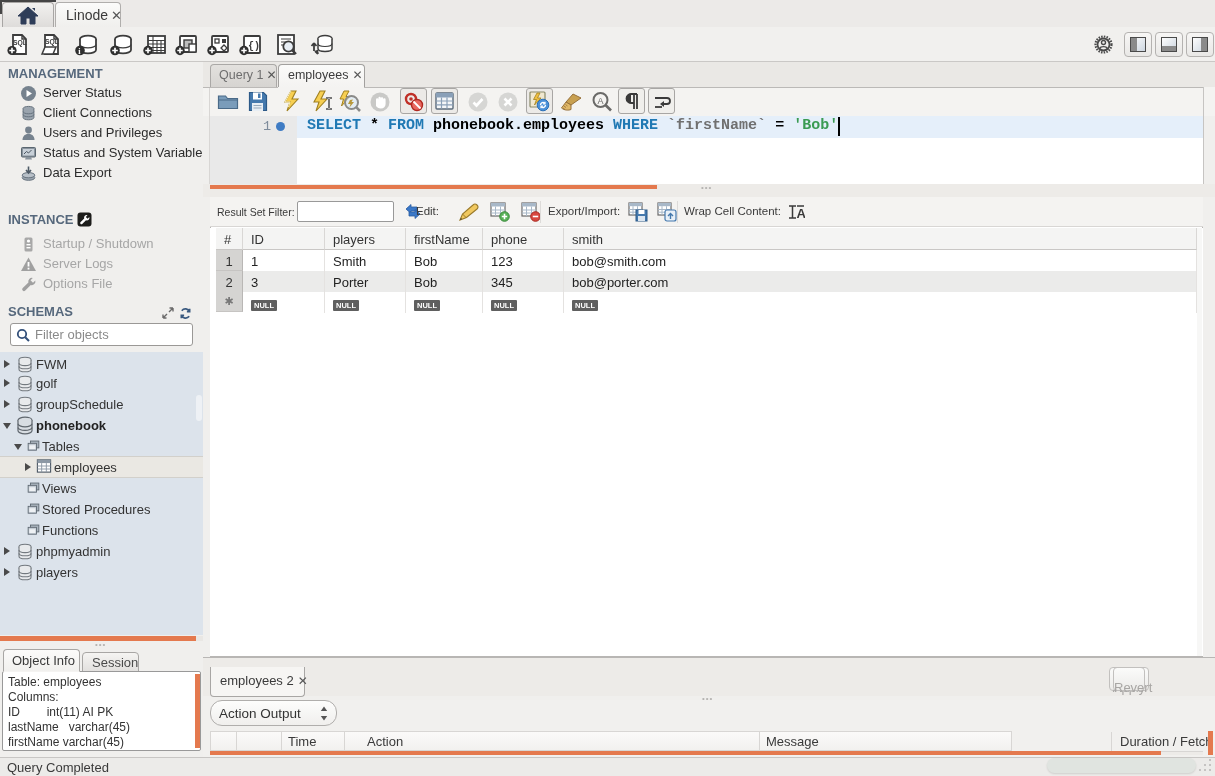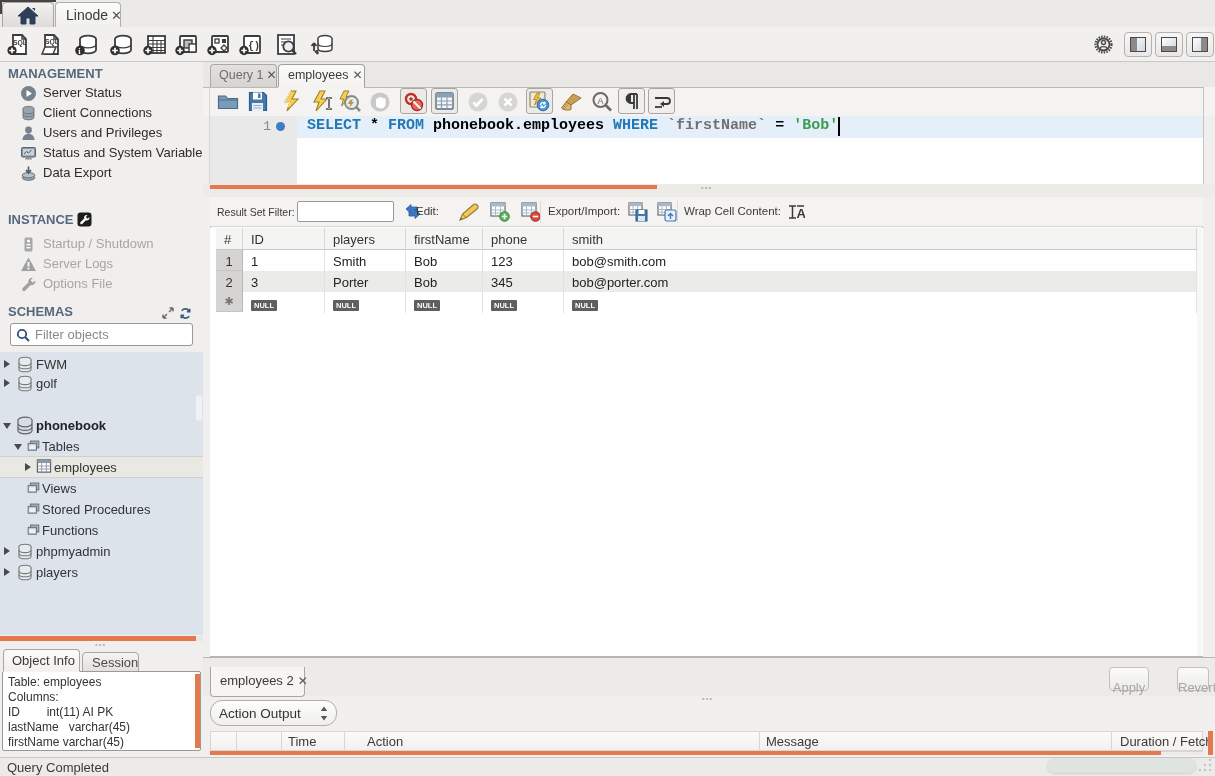--- a/index.html
+++ b/index.html
@@ -75,21 +75,21 @@
 .gh { position:absolute; top:0; height:22px; background:#f4f4f3; border-right:1px solid #d9d7d5; border-bottom:1px solid #c9c7c5; font-size:13px; color:#333; padding:4px 0 0 8px; }
 .gc { position:absolute; height:21px; font-size:13px; color:#222; padding:4px 0 0 8px; border-right:1px solid #e4e2e0; white-space:nowrap; }
 .rowhdr { position:absolute; left:6px; width:27px; background:#d5d4d2; border-right:1px solid #b9b7b5; border-bottom:1px solid #c6c4c2; font-size:13px; color:#333; text-align:center; padding-top:4px; }
 .nullb { display:inline-block; background:#5f5f5f; color:#fff; font-size:7.5px; font-weight:bold; padding:1px 3px 1px 3px; border-radius:1px; line-height:9px; margin-top:3px; }
 
 #bottabs { left:203px; top:657px; width:1012px; height:39px; background:#edebe8; border-top:1px solid #b8b6b4; }
 .btn { position:absolute; top:9px; height:24px; background:linear-gradient(#fbfbfa,#ecebe9); border:1px solid #c2c0be; border-radius:4px; font-size:13px; color:#a8a6a4; text-align:center; padding-top:12px; }
 
 #actionarea { left:203px; top:700px; width:1012px; height:57px; background:#f1f0ee; }
 #combo { position:absolute; left:7px; top:0px; width:127px; height:26px; background:linear-gradient(#fdfdfc,#f0efed); border:1px solid #b0aeac; border-radius:12px; font-size:13.5px; color:#333; padding:5px 0 0 8px; }
-#outhdr { position:absolute; left:7px; top:31px; width:993px; height:20px; background:linear-gradient(#fbfaf9,#f2f1ef); border:1px solid #d8d6d4; }
+#outhdr { position:absolute; left:7px; top:31px; width:802px; height:20px; background:linear-gradient(#fbfaf9,#f2f1ef); border:1px solid #d8d6d4; }
 .ohlabel { position:absolute; top:2px; font-size:13px; color:#3a3a3a; white-space:nowrap; }
 .ohdiv { position:absolute; top:0; width:1px; height:19px; background:#d8d6d4; }
 </style>
 </head>
 <body>
 
 <div class="abs" id="tabbar">
   <div class="darkline"></div>
     <div class="darkcorner"></div>
   <div class="toptab" id="hometab">
@@ -291,20 +291,29 @@
       <span class="ttx" style="left:36px">FWM</span>
     </div>
   <div class="trow" style="top:21px">
       <span class="arr right" style="left:4px"></span>
       <svg class="tic" style="left:17px" width="16" height="17" viewBox="0 0 16 17">
         <ellipse cx="8" cy="3.8" rx="6" ry="2.6" fill="#e8eaec" stroke="#73797f" stroke-width="1.1"></ellipse>
         <path d="M2 3.8 v9.4 c0 1.4 2.7 2.6 6 2.6 s6-1.2 6-2.6 V3.8" fill="#e8eaec" stroke="#73797f" stroke-width="1.1"></path>
         <path d="M2 7 c0 1.4 2.7 2.6 6 2.6 s6-1.2 6-2.6 M2 10.2 c0 1.4 2.7 2.6 6 2.6 s6-1.2 6-2.6" fill="none" stroke="#73797f" stroke-width="1.1"></path>
       </svg>
       <span class="ttx" style="left:36px">golf</span>
+    </div>
+  <div class="trow" style="top:42px">
+      <span class="arr right" style="left:4px"></span>
+      <svg class="tic" style="left:17px" width="16" height="17" viewBox="0 0 16 17">
+        <ellipse cx="8" cy="3.8" rx="6" ry="2.6" fill="#e8eaec" stroke="#73797f" stroke-width="1.1"></ellipse>
+        <path d="M2 3.8 v9.4 c0 1.4 2.7 2.6 6 2.6 s6-1.2 6-2.6 V3.8" fill="#e8eaec" stroke="#73797f" stroke-width="1.1"></path>
+        <path d="M2 7 c0 1.4 2.7 2.6 6 2.6 s6-1.2 6-2.6 M2 10.2 c0 1.4 2.7 2.6 6 2.6 s6-1.2 6-2.6" fill="none" stroke="#73797f" stroke-width="1.1"></path>
+      </svg>
+      <span class="ttx" style="left:36px">groupSchedule</span>
     </div>
   <div class="trow" style="top:63px">
       <span class="arr down" style="left:3px"></span>
       <svg class="tic" style="left:16px;top:1px" width="18" height="19" viewBox="0 0 18 19">
         <ellipse cx="9" cy="4.2" rx="7" ry="3" fill="#d8dde2" stroke="#5f666d" stroke-width="1.2"></ellipse>
         <path d="M2 4.2 v10.6 c0 1.6 3.1 3 7 3 s7-1.4 7-3 V4.2" fill="#d8dde2" stroke="#5f666d" stroke-width="1.2"></path>
         <path d="M2 7.8 c0 1.6 3.1 3 7 3 s7-1.4 7-3 M2 11.4 c0 1.6 3.1 3 7 3 s7-1.4 7-3" fill="none" stroke="#5f666d" stroke-width="1.2"></path>
       </svg>
       <span class="ttx" style="left:36px;font-weight:bold;color:#222">phonebook</span>
     </div>
@@ -569,21 +578,21 @@
   <div class="gc" style="left:33px;top:64px;width:82px"><span class="nullb">NULL</span></div>
   <div class="gc" style="left:115px;top:64px;width:81px"><span class="nullb">NULL</span></div>
   <div class="gc" style="left:196px;top:64px;width:77px"><span class="nullb">NULL</span></div>
   <div class="gc" style="left:273px;top:64px;width:81px"><span class="nullb">NULL</span></div>
   <div class="gc" style="left:354px;top:64px;width:633px"><span class="nullb">NULL</span></div>
 </div>
 
 <div class="abs" id="bottabs">
   <div style="position:absolute;left:7px;top:9px;width:95px;height:30px;background:#f6f5f3;border:1px solid #a8a6a4;border-top:none;border-radius:0 0 4px 4px;font-size:13px;color:#3a3a3a;padding:6px 0 0 9px;white-space:nowrap">employees 2<span class="closex" style="margin-left:4px;font-size:12px">✕</span></div>
   <div class="btn" style="left:906px;width:40px">Apply</div>
-  <div class="btn" style="left:974px;width:32px">Revert</div>
+  <div class="btn" style="left:910px;width:32px">Revert</div>
 </div>
 <div class="gripdots" style="left:702px;top:697px">•••</div>
 
 <div class="abs" id="actionarea">
   <div id="combo">Action Output<svg style="position:absolute;right:8px;top:5px" width="8" height="15" viewBox="0 0 8 15">
         <path d="M4 0.5 L7.2 5 H0.8 Z M4 14.5 L0.8 10 h6.4 z" fill="#555"></path>
       </svg></div>
   <div id="outhdr">
     <span class="ohlabel" style="left:77px">Time</span>
     <span class="ohlabel" style="left:156px">Action</span>

